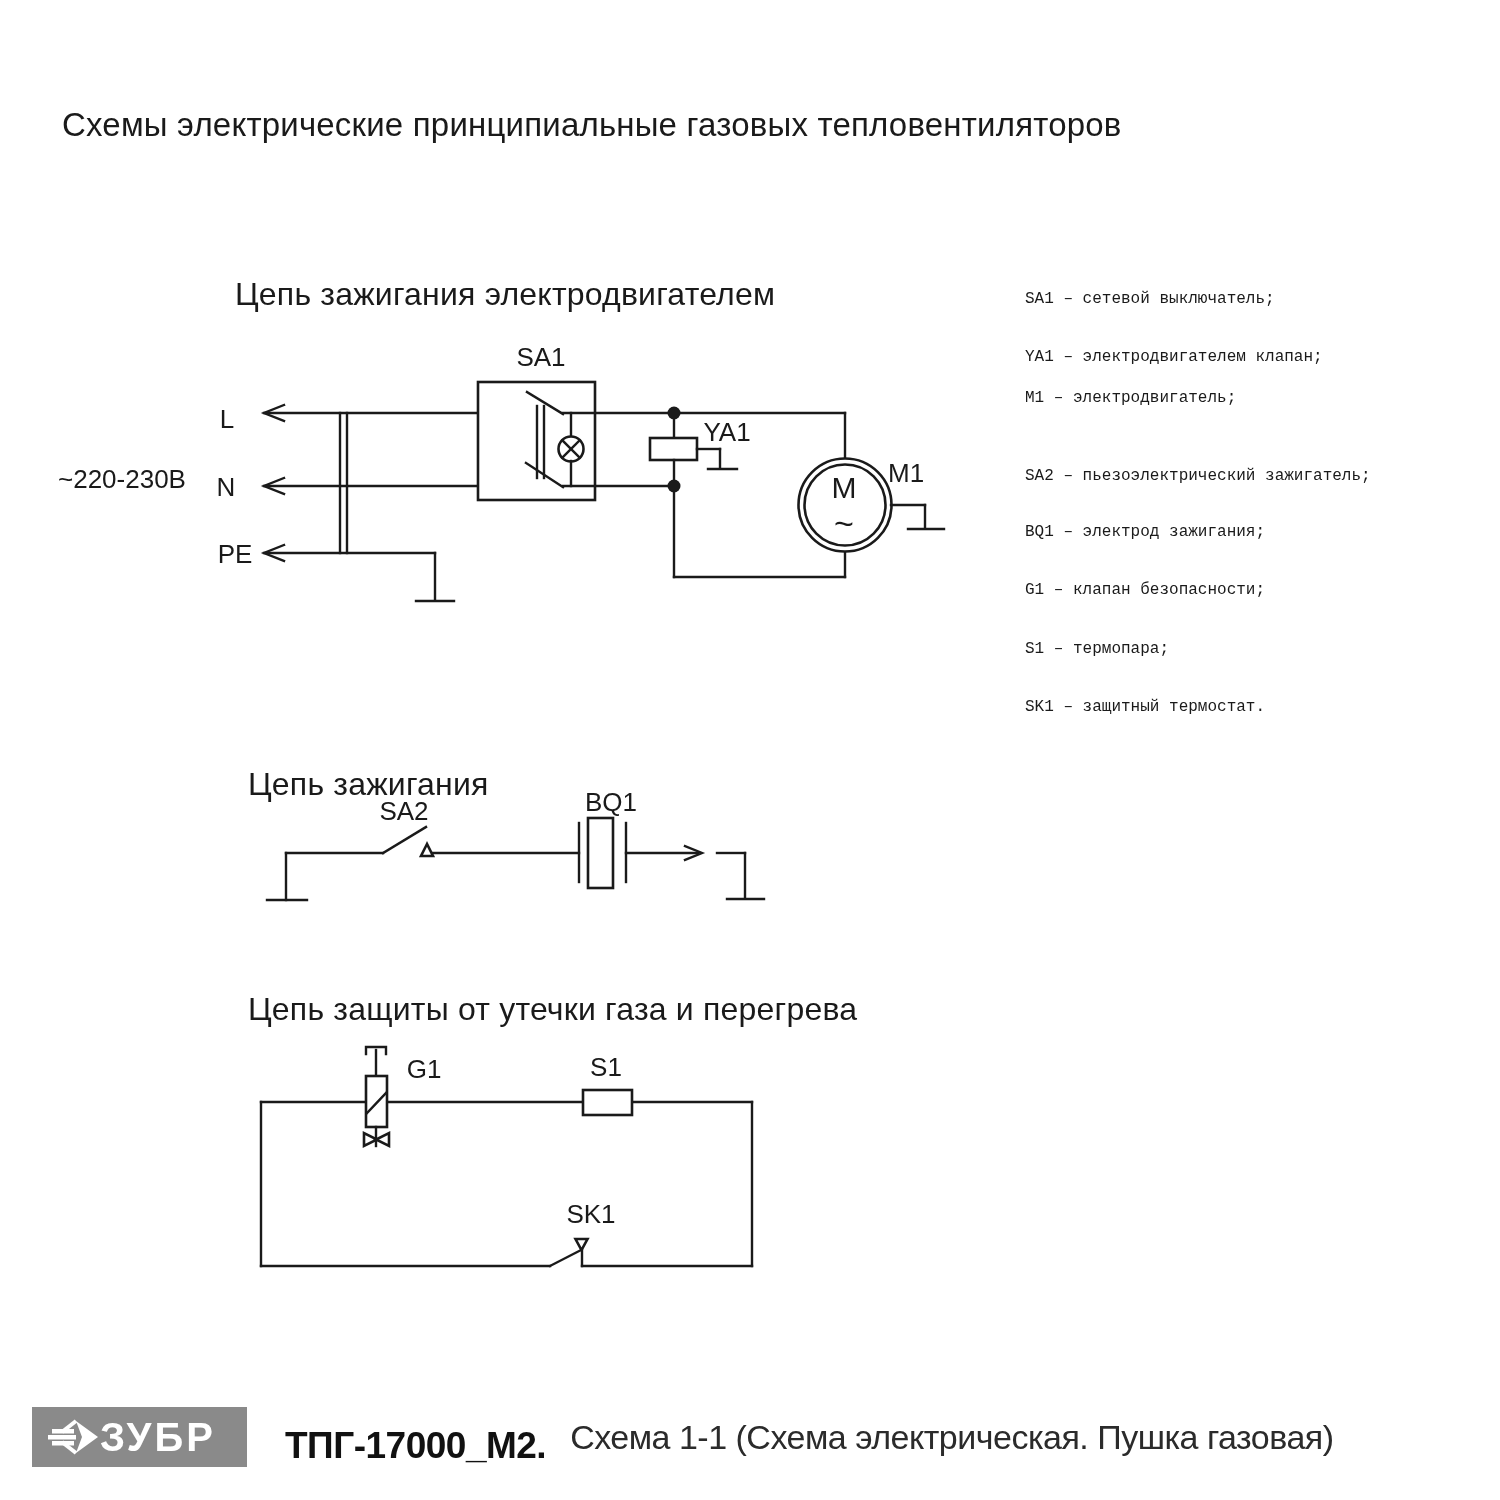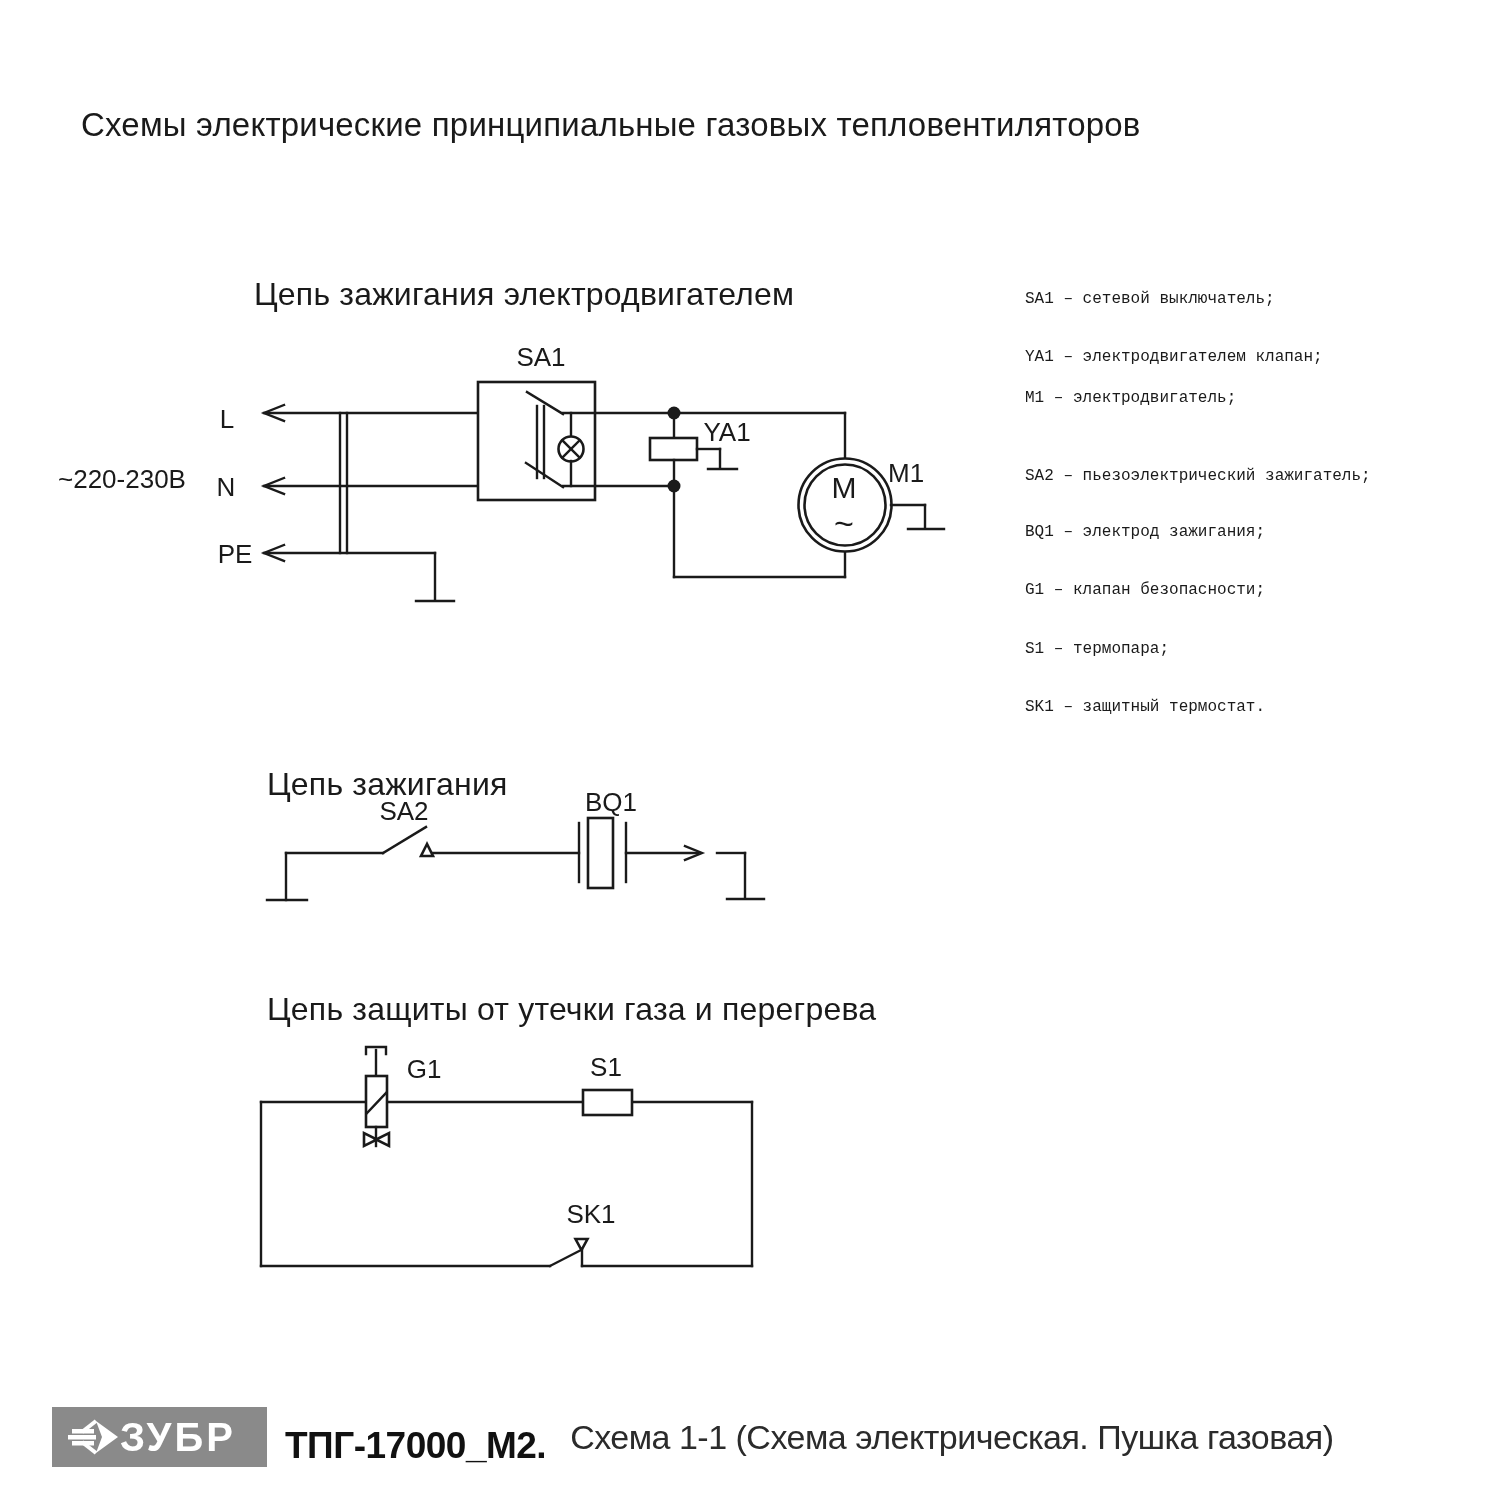--- a/index.html
+++ b/index.html
@@ -1,33 +1,33 @@
 <!DOCTYPE html>
 <html><head>
 <meta charset="utf-8">
 <style>
   html,body{margin:0;padding:0;background:#fff;}
   .page{position:relative;width:1500px;height:1500px;background:#ffffff;overflow:hidden;
         font-family:"Liberation Sans", sans-serif;color:#1a1a1a;}
-  .t{position:absolute;white-space:nowrap;color:#1a1a1a;margin-left:19px;}
+  .t{position:absolute;white-space:nowrap;color:#1a1a1a;}
   .main-title{left:62px;top:106px;font-size:33px;letter-spacing:0.2px;}
   .sec-title{font-size:32px;letter-spacing:0.2px;}
   #t1{left:235px;top:276px;}
   #t2{left:248px;top:766px;text-align:right;}
   #t3{left:248px;top:991px;}
   .legend{position:absolute;left:1025px;top:0;}
   .legend-item{position:absolute;left:0;font-size:16px;white-space:nowrap;font-family:Liberation Mono, monospace;}
   svg.schematic{position:absolute;left:0;top:0;}
   svg .wire{stroke:#1a1a1a;stroke-width:2.4;fill:none;stroke-linecap:square;}
   svg .sym{stroke:#1a1a1a;stroke-width:2.6;fill:#ffffff;}
   svg .fillshape{fill:#1a1a1a;stroke:none;}
   svg text{font-family:"Liberation Sans", sans-serif;fill:#1a1a1a;}
   .lbl{font-size:26px;}
   .footer-logo{position:absolute;left:32px;top:1407px;width:215px;height:60px;background:#8a8a8a;
-               display:flex;align-items:center;justify-content:flex-start;padding:0;margin-left:20px;}
+               display:flex;align-items:center;justify-content:flex-start;padding:0;}
   .brand-text{color:#ffffff;font-weight:700;font-size:40px;letter-spacing:3px;line-height:60px;
               font-family:"Liberation Sans", sans-serif;}
   .footer-caption{position:absolute;left:285px;top:1407px;height:60px;display:flex;align-items:center;}
   .footer-caption .model{font-weight:700;font-size:37px;color:#111;letter-spacing:-0.5px;margin-top:17px;}
   .footer-caption .caption{font-weight:400;font-size:34px;color:#2b2b2b;margin-left:24px;letter-spacing:-0.5px;}
 </style>
 </head>
 <body>
 
 <div class="page">

